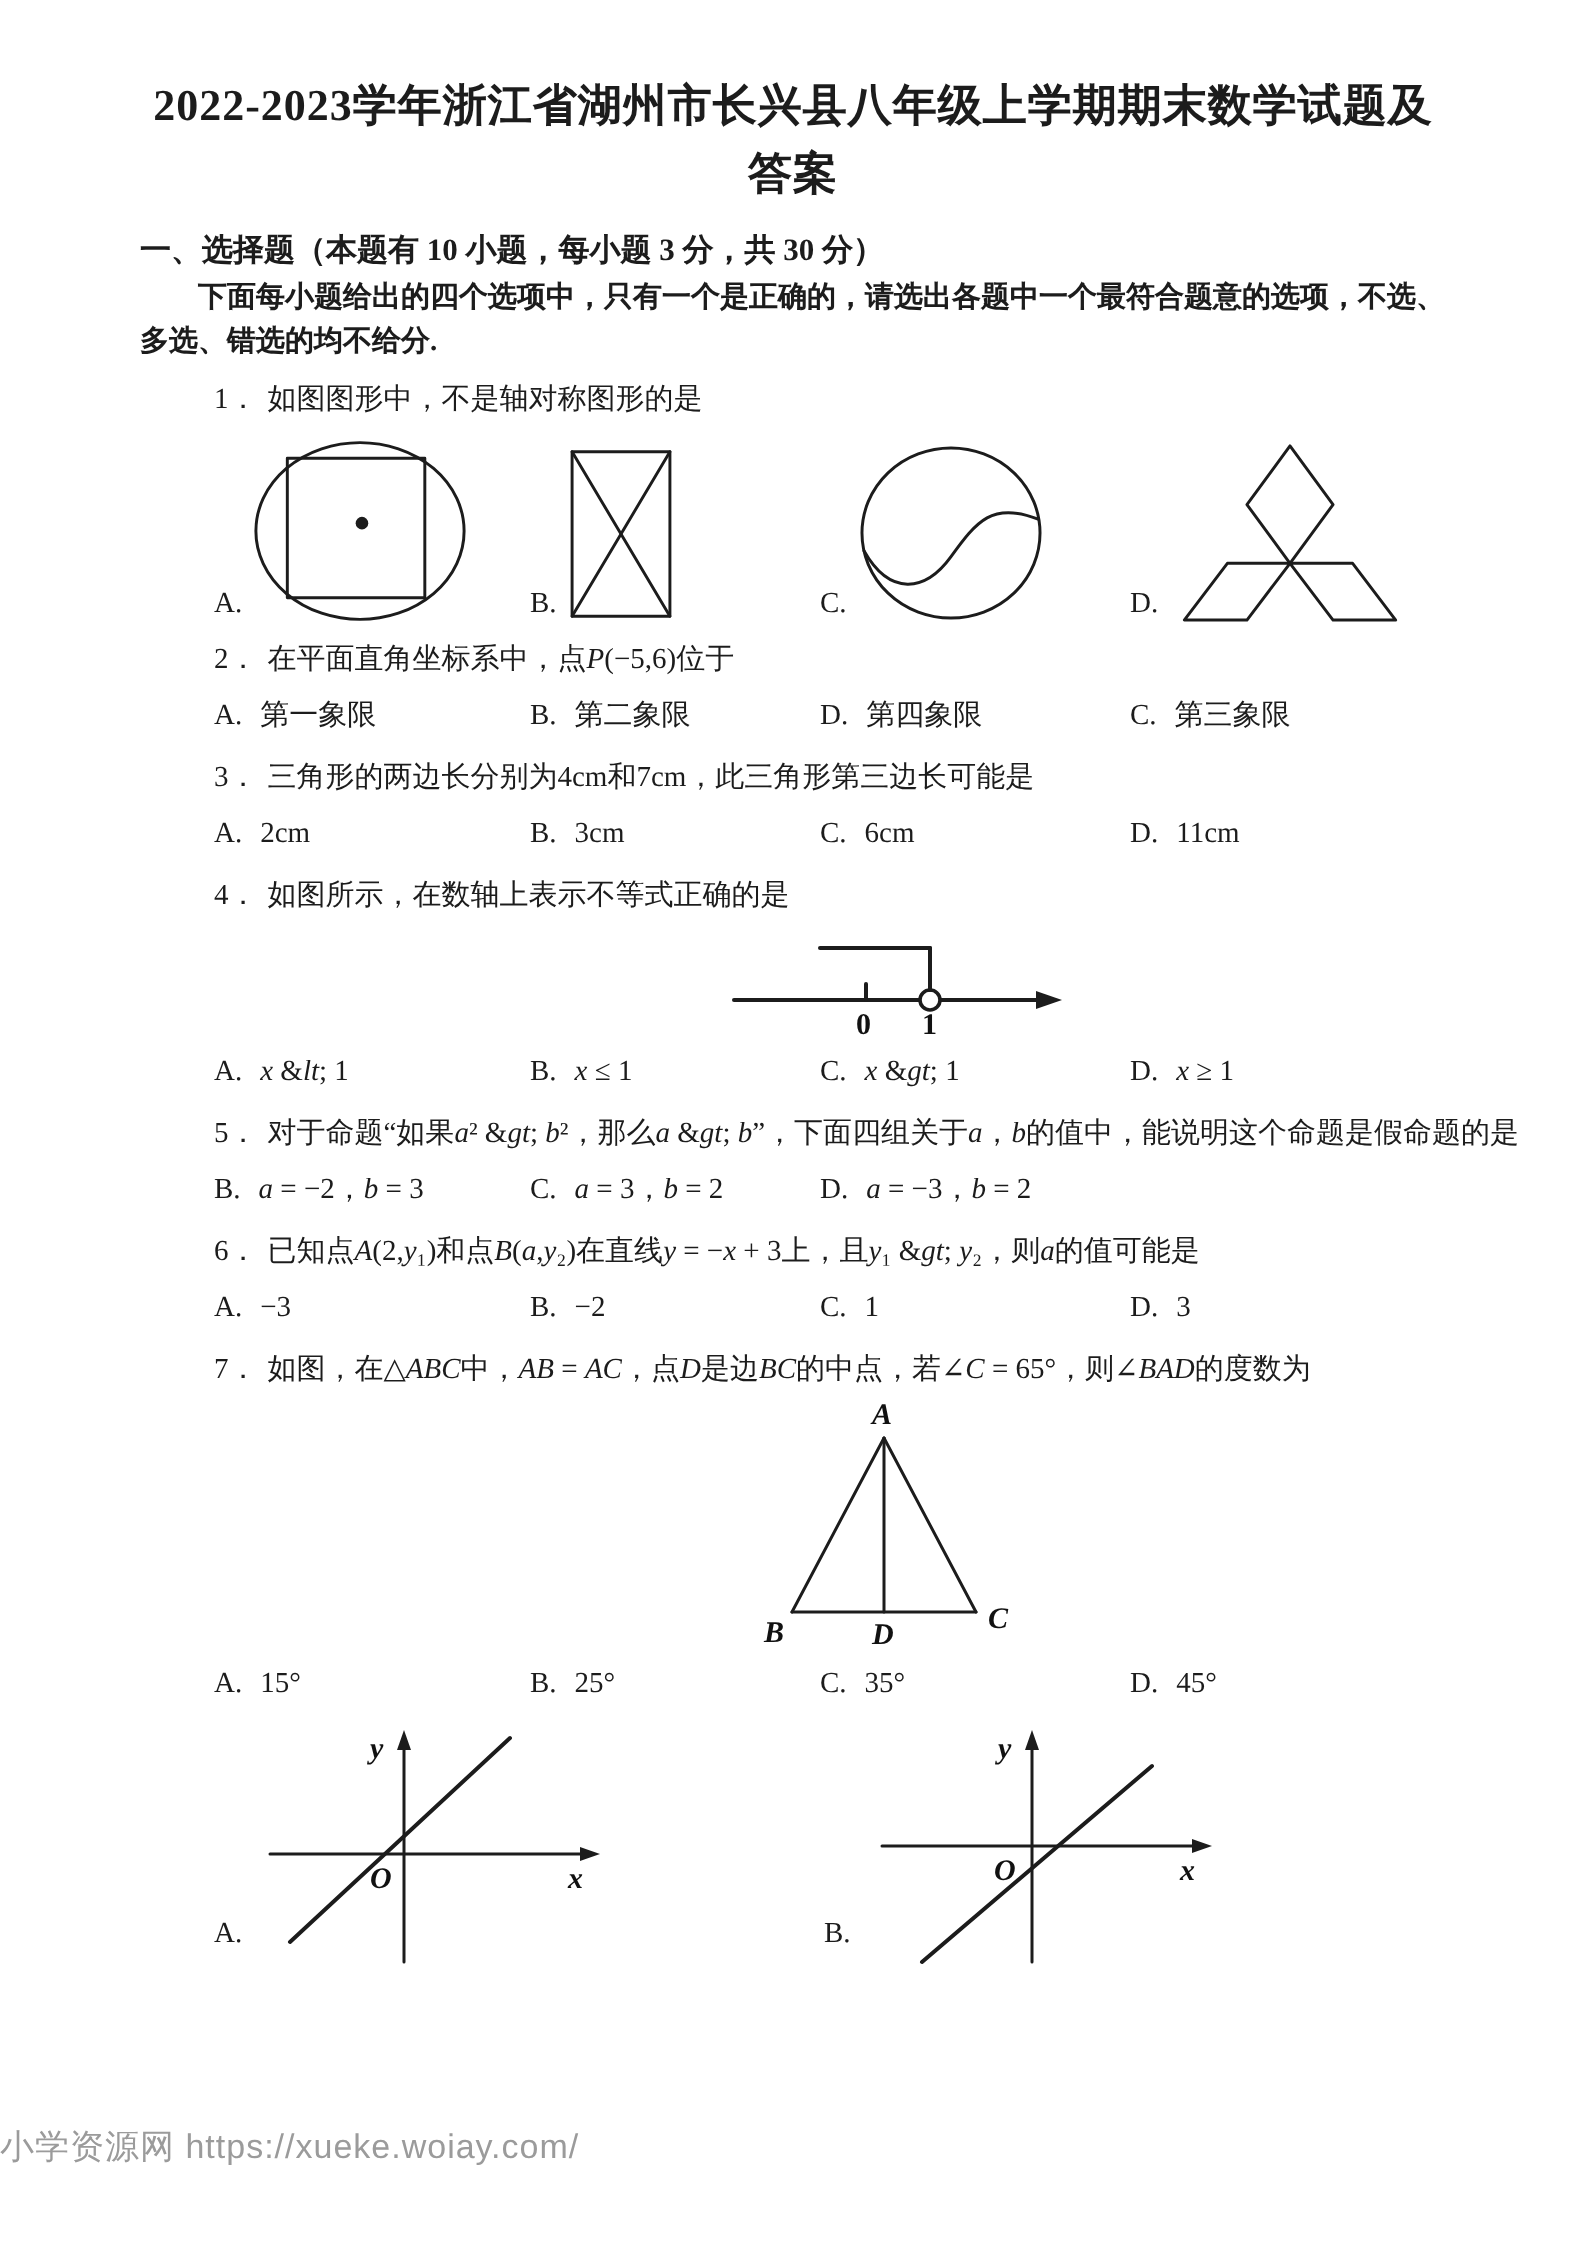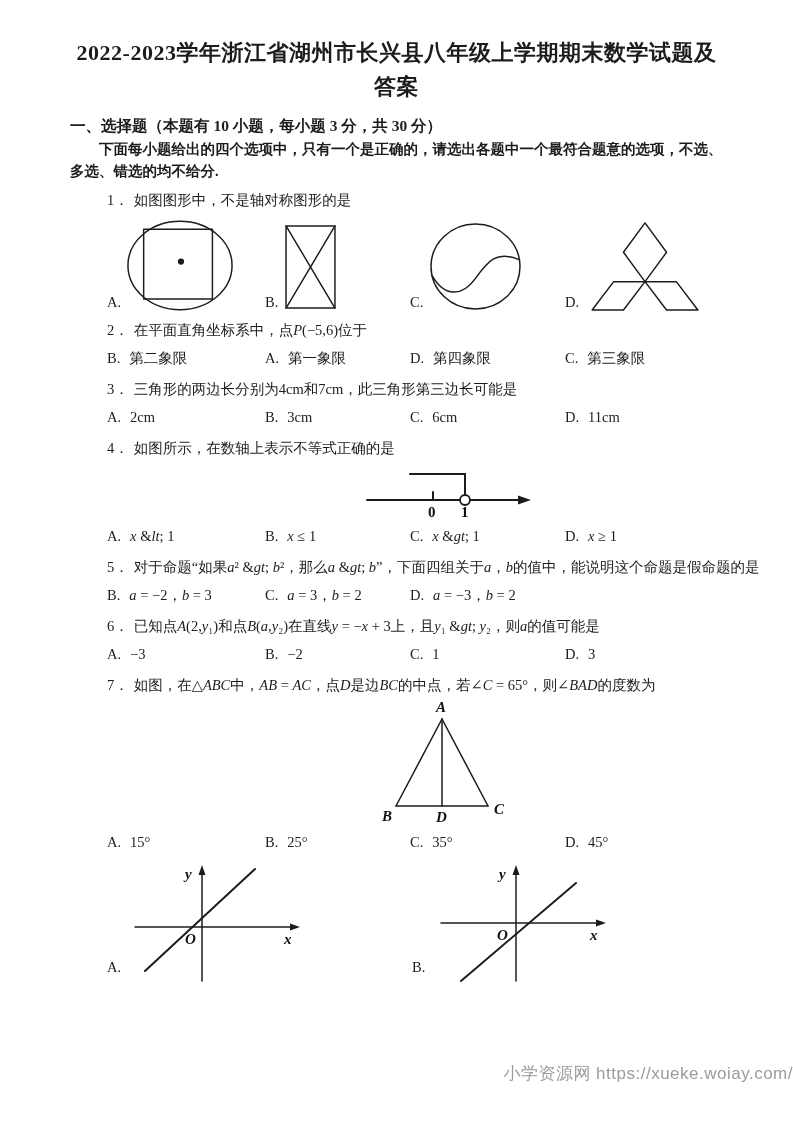--- a/index.html
+++ b/index.html
@@ -36,21 +36,21 @@
   svg text{fill:#111;}
   .svg-var{font-family:"Liberation Serif",serif;font-style:italic;font-weight:700;font-size:15px;}
   .svg-num{font-family:"Liberation Serif",serif;font-weight:700;font-size:15px;}
   .numline-wrap{margin:6px 0 2px 258px;}
   .tri-wrap{margin:2px 0 0 265px;}
   .graphrow{display:grid;grid-template-columns:305px 1fr;margin:8px 0 0 0;}
   .graphcell{display:flex;}
   .graphcell .letter{font-size:14.5px;align-self:flex-end;margin:0 6px 10px 0;line-height:16px;}
   .stem i, .opt i{font-style:italic;}
   .footer{
-    position:absolute;left:0;right:0;top:1062px;text-align:right;
+    position:absolute;left:0;right:0;top:1062px;text-align:left;
     font-family:"Liberation Sans","DejaVu Sans",sans-serif;
     font-size:17px;color:#9b9b9b;letter-spacing:.5px;
   }
 </style>
 </head>
 <body>
 
 <div class="page">
 
   <h1 class="title">2022-2023学年浙江省湖州市长兴县八年级上学期期末数学试题及答案</h1>
@@ -92,22 +92,22 @@
           <polygon class="stroke" points="31,63 63,63 41,92 9,92"></polygon>
           <polygon class="stroke" points="63,63 95,63 117,92 85,92"></polygon>
         </svg>
       </div>
     </div>
   </div>
 
   <div class="q">
     <div class="stem"><span class="qnum">2．</span><span>在平面直角坐标系中，点<i>P</i>(−5,6)位于</span></div>
     <div class="opts">
+      <div class="opt"><span class="letter">A.</span><span>第一象限</span></div>
       <div class="opt"><span class="letter">B.</span><span>第二象限</span></div>
-      <div class="opt"><span class="letter">A.</span><span>第一象限</span></div>
       <div class="opt"><span class="letter">D.</span><span>第四象限</span></div>
       <div class="opt"><span class="letter">C.</span><span>第三象限</span></div>
     </div>
   </div>
 
   <div class="q">
     <div class="stem"><span class="qnum">3．</span><span>三角形的两边长分别为4cm和7cm，此三角形第三边长可能是</span></div>
     <div class="opts">
       <div class="opt"><span class="letter">A.</span><span>2cm</span></div>
       <div class="opt"><span class="letter">B.</span><span>3cm</span></div>

